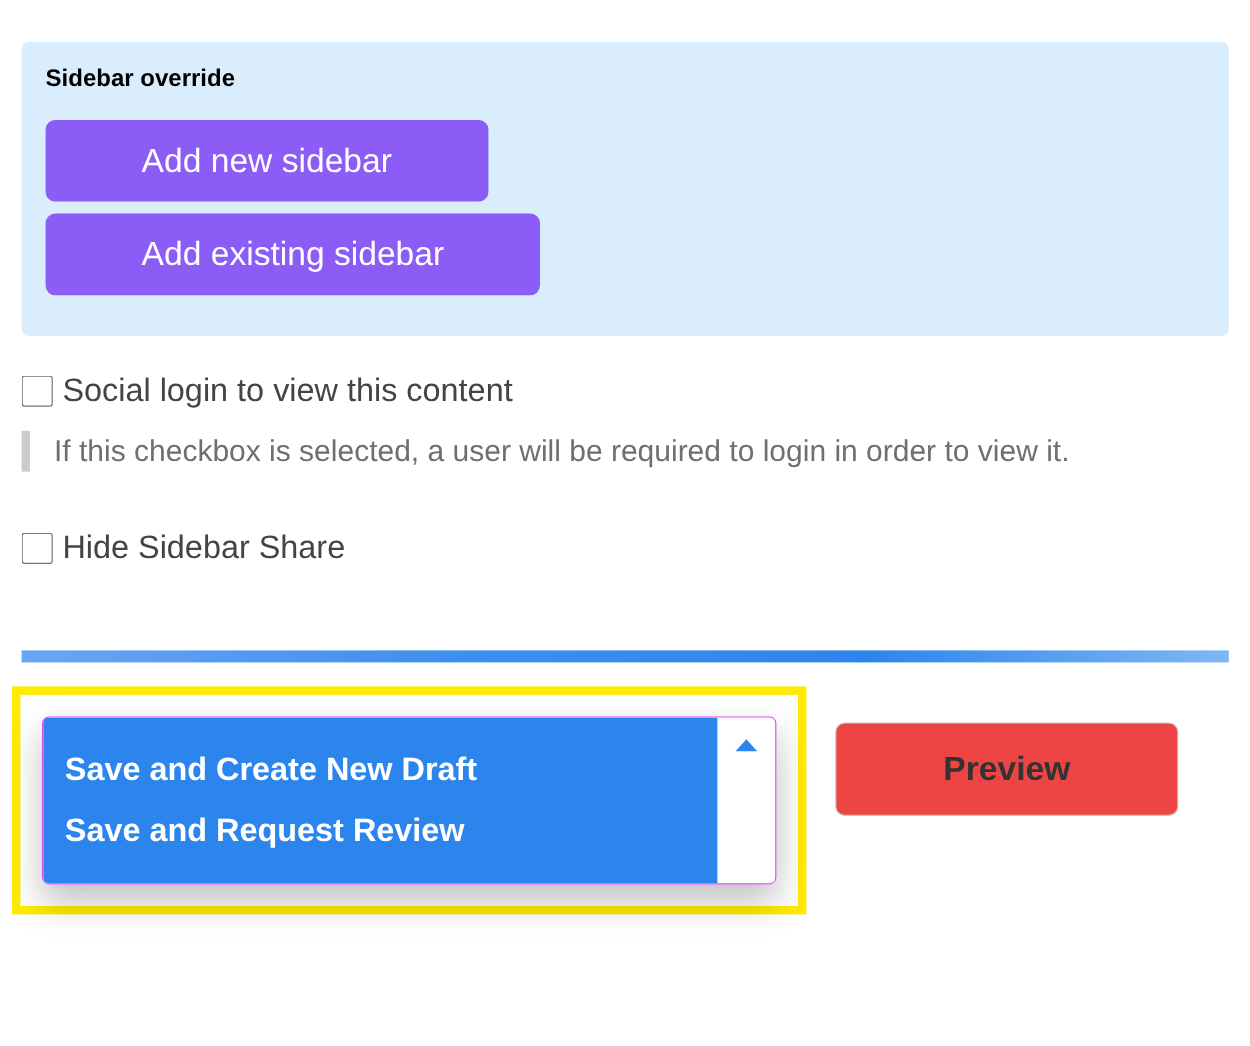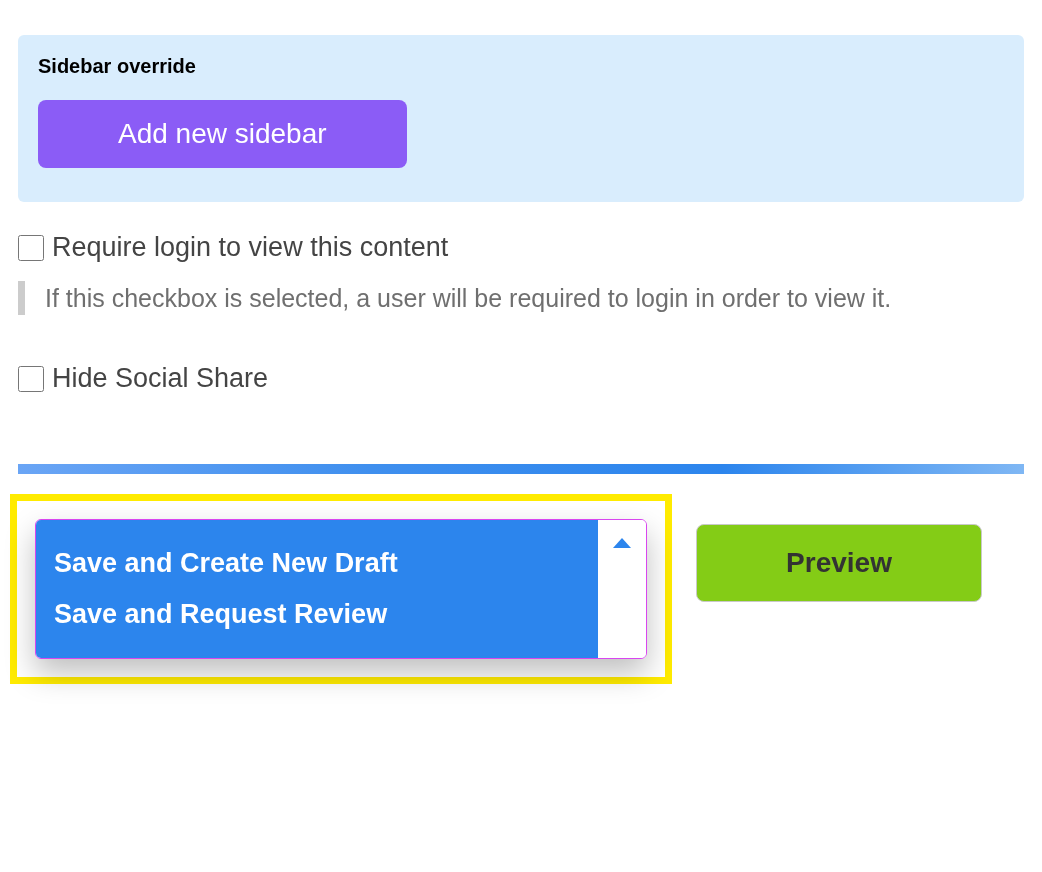--- a/index.html
+++ b/index.html
@@ -108,54 +108,57 @@
   width:0;height:0;
   border-left:9px solid transparent;
   border-right:9px solid transparent;
   border-bottom:10px solid #2c85ed;
 }
 .preview-btn{
   margin-left:24px;
   margin-top:30px;
   border:1px solid #c9c9c9;
   border-radius:8px;
-  background:#84cc16;
+  background:#ef4444;
   font-size:28px;
   font-weight:700;
   color:#333;
   padding:22px 0;
   width:286px;
   cursor:pointer;
   text-align:center;
 }
 </style>
 </head>
 <body>
 
 <div class="page">
 
   <div class="panel">
     <h2>Sidebar override</h2>
     <div>
       <button class="btn-primary">Add new sidebar</button>
     </div>
+    <div>
+      <button class="btn-primary">Add existing sidebar</button>
+    </div>
   </div>
 
   <div class="checkbox-row">
     <input type="checkbox" id="reqlogin" style="">
-    <label for="reqlogin">Require login to view this content</label>
+    <label for="reqlogin">Social login to view this content</label>
   </div>
   <div class="help-text">
     <div class="bar"></div>
     <div class="txt">If this checkbox is selected, a user will be required to login in order to view it.</div>
   </div>
 
   <div class="checkbox-row" style="margin-top:48px;">
     <input type="checkbox" id="hidesocial" style="">
-    <label for="hidesocial">Hide Social Share</label>
+    <label for="hidesocial">Hide Sidebar Share</label>
   </div>
 
   <div class="gradient-bar"></div>
 
   <div class="actions">
     <div class="highlight-wrap">
       <div class="split-button">
         <div class="split-main">
           <div class="opt">Save and Create New Draft</div>
           <div class="opt">Save and Request Review</div>

